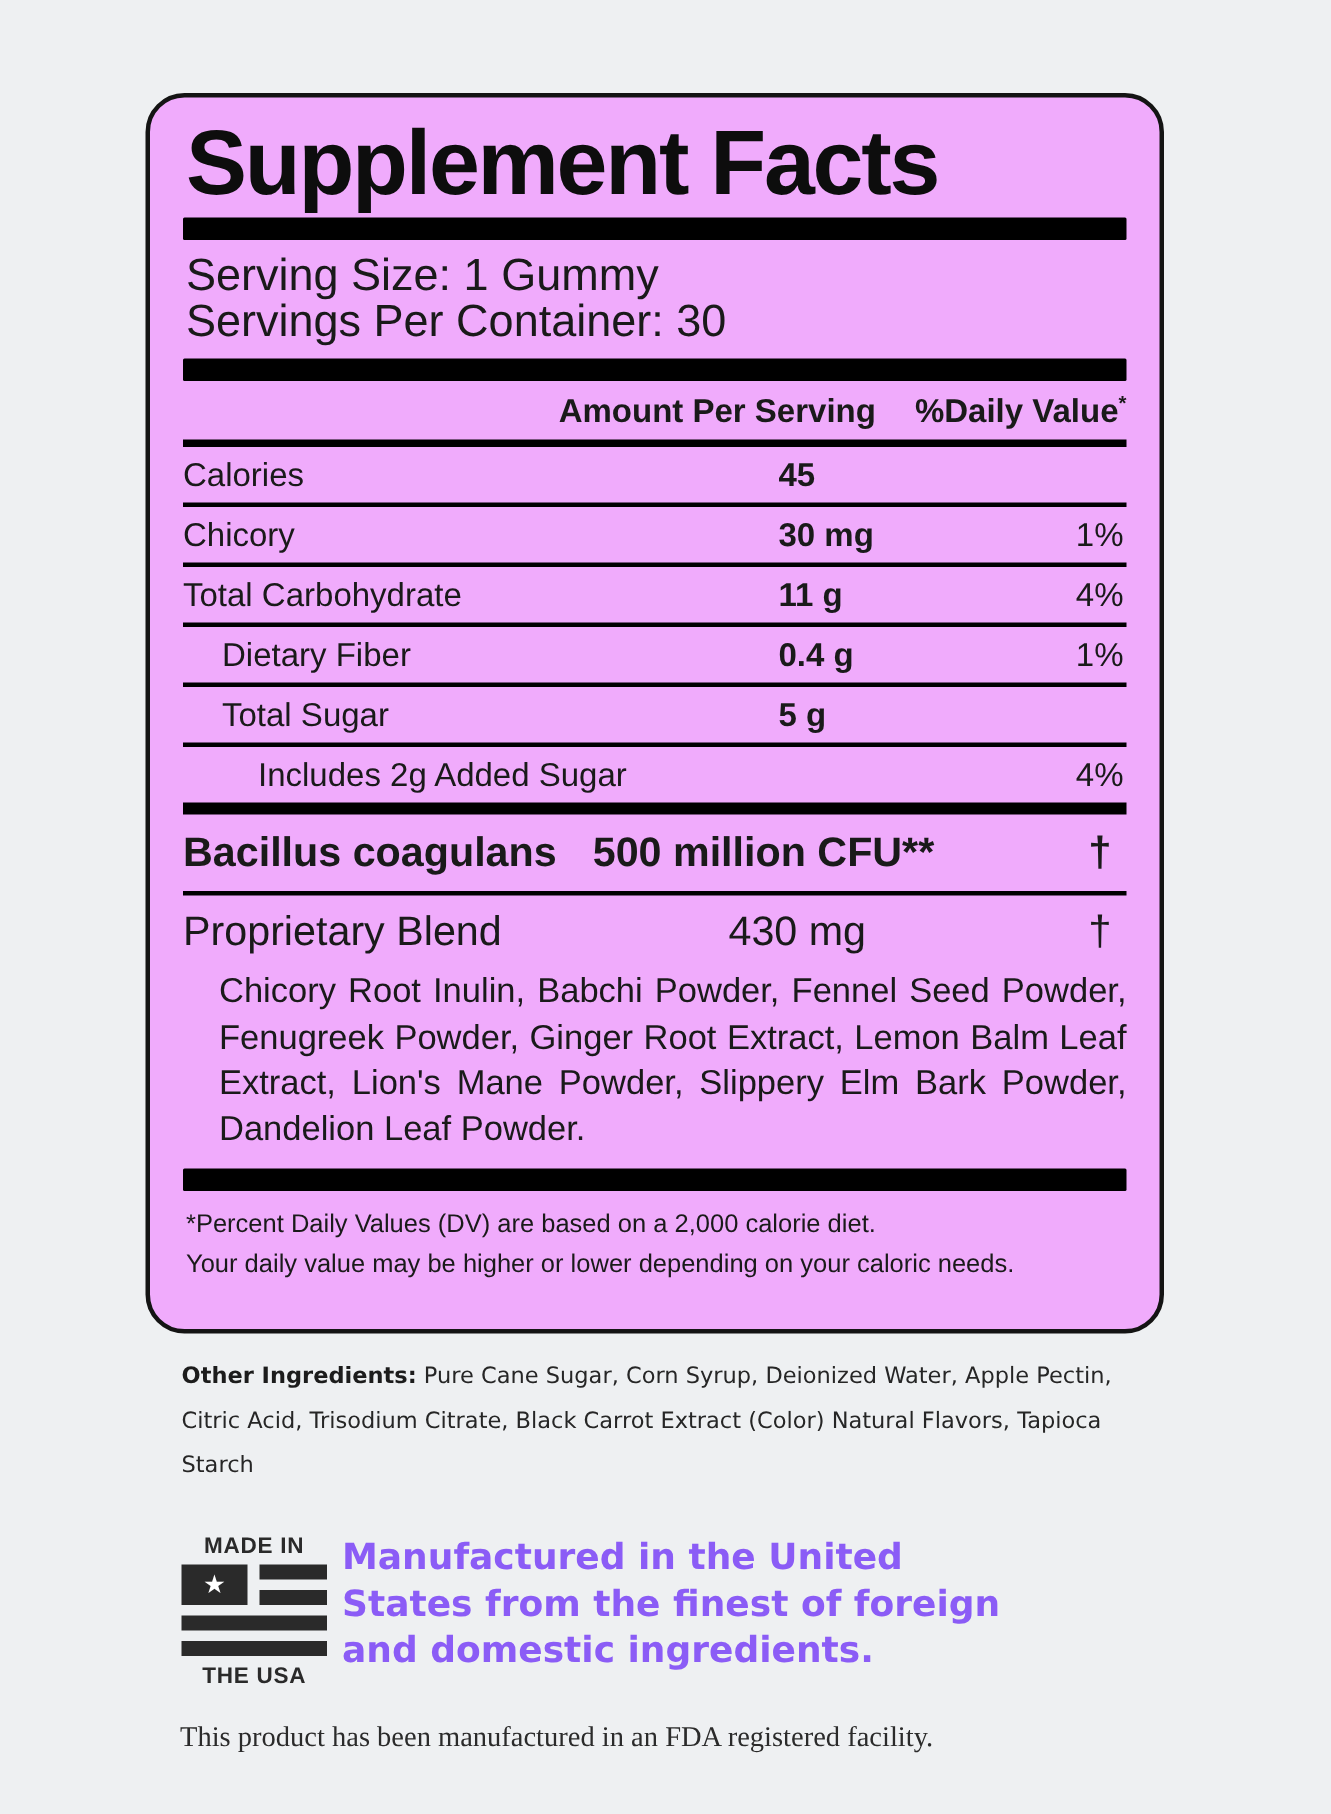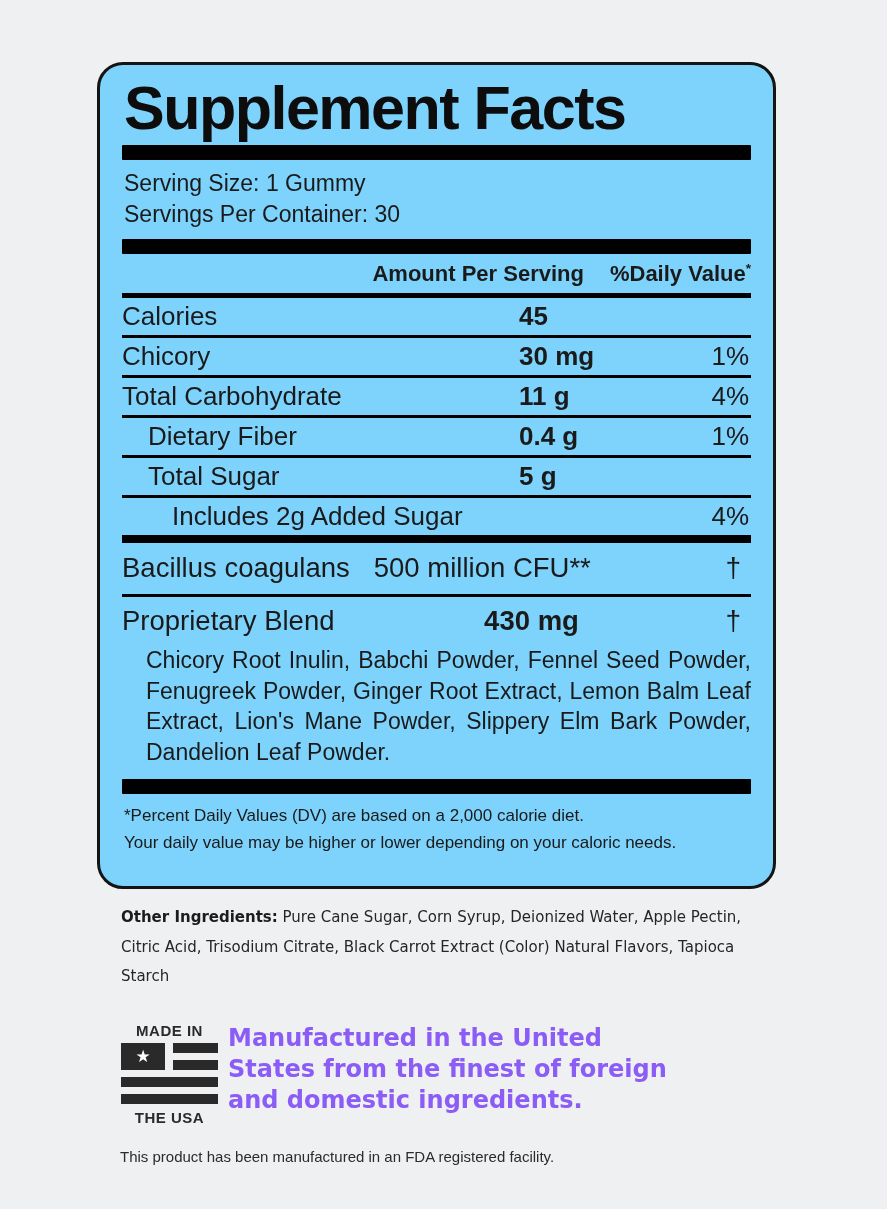--- a/index.html
+++ b/index.html
@@ -9,65 +9,65 @@
     background:#eef0f2;
     font-family:"Liberation Sans", sans-serif;
     color:#1a1a1a;
     overflow:hidden;
   }
 
   
   .panel {
     position:absolute; left:97px; top:62px;
     width:679px; height:827px;
-    background:#7dd3fc;
+    background:#f0abfc;
     border:3px solid #141414;
     border-radius:26px;
     padding:8px 22px 10px 22px;
     overflow:hidden;
   }
   .sf-title {
     font-size:61px; font-weight:800; letter-spacing:-1.5px;
     line-height:1.18; color:#0d0d0d; padding-left:2px;
     white-space:nowrap;
   }
   .bar-thick { height:15px; background:#000; border-radius:1px; }
   .bar-mid   { height:8px;  background:#000; }
   .line      { height:3px;  background:#000; }
   .line-h    { height:5px;  background:#000; }
 
-  .serving-block { padding:8px 2px 9px 2px; font-size:23px; line-height:31px; }
+  .serving-block { padding:8px 2px 9px 2px; font-size:30px; line-height:31px; }
 
   .hdr-row {
     display:flex; justify-content:flex-end; align-items:baseline; gap:26px;
     font-weight:700; font-size:22px; padding:7px 0 6px 0;
   }
   .hdr-row sup { font-size:0.62em; vertical-align:super; }
 
   .nrow {
     display:grid; grid-template-columns:1fr 104px 128px;
-    align-items:center; font-size:26px; min-height:37px; padding:1px 0;
+    align-items:center; font-size:22px; min-height:37px; padding:1px 0;
   }
   .nrow .amount { text-align:left;font-weight:bold; }
   .nrow .dv     { text-align:right; padding-right:2px; }
   .ind1 { padding-left:26px; }
   .ind2 { padding-left:50px; }
 
   .big-row { font-size:27.5px; }
   .bacillus-row {
-    display:flex; align-items:center; padding:9px 0 10px 0;
+    display:flex; align-items:center; padding:9px 0 10px 0;font-weight:bold;
   }
   .bacillus-row .amount { margin-left:24px; }
   .dagger { margin-left:auto; font-size:28px; padding-right:10px; align-self:flex-start; line-height:1; padding-top:2px; }
 
   .blend-row {
     display:grid; grid-template-columns:250px 1fr 60px;
     align-items:center; padding:8px 0 4px 0;
   }
-  .blend-row .amount { text-align:center;font-weight:bold; }
+  .blend-row .amount { text-align:center; }
   .blend-row .dagger2 { text-align:right; font-size:28px; padding-right:10px; }
 
   .blend-desc {
     margin-left:24px; font-size:23px; line-height:30.5px;
     text-align:justify; padding:4px 0 12px 0;
   }
 
   .footnotes { padding:9px 0 0 2px; }
   .fn-small { font-size:17px; line-height:26.5px; }
 
@@ -101,22 +101,22 @@
   }
 
   .manufactured {
     position:absolute; left:228px; top:1023px; width:462px;
     font-family:"DejaVu Sans", sans-serif;
     font-weight:700; font-size:24px; line-height:31px; color:#8b5cf6;
   }
 
   .fda-line {
     position:absolute; left:120px; top:1148px; width:700px;
-    font-family:Liberation Sans, sans-serif;
-    font-size:15px; color:#2b2b2b;
+    font-family:Liberation Serif, serif;
+    font-size:19px; color:#2b2b2b;
   }
 </style>
 </head>
 <body>
 
 <div class="panel">
   <div class="sf-title">Supplement Facts</div>
 
   <div class="bar-thick"></div>
 

